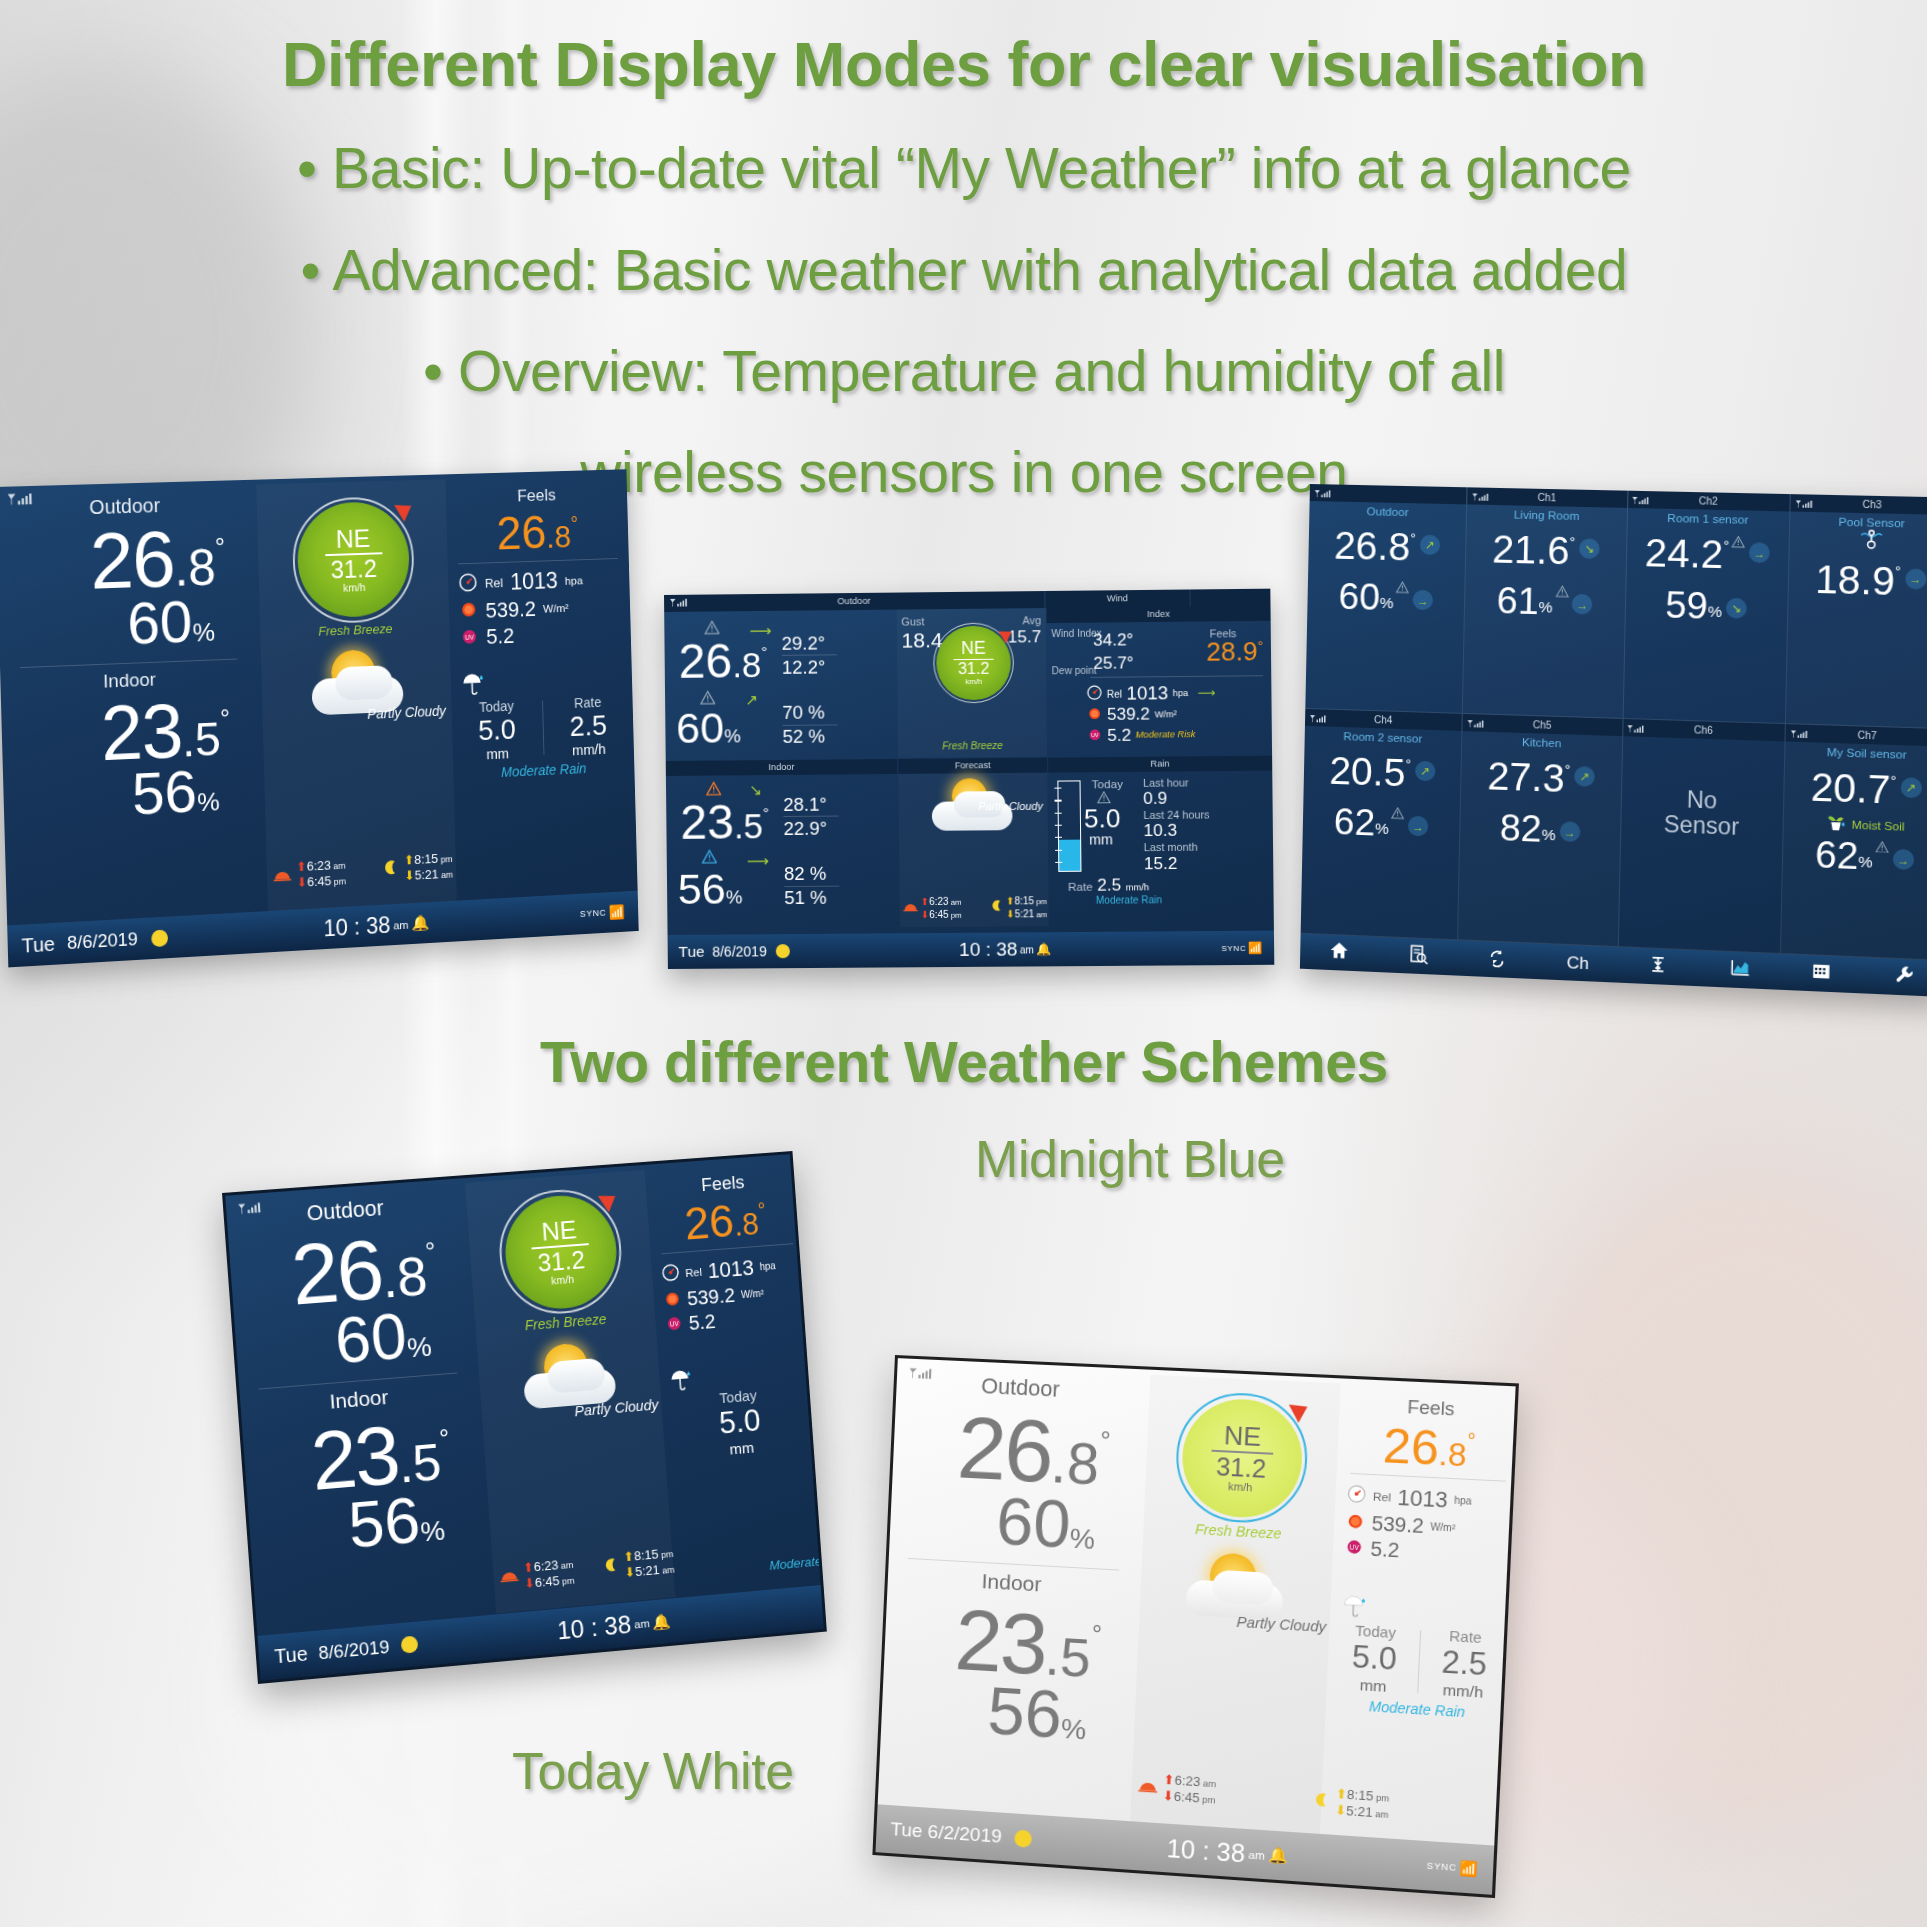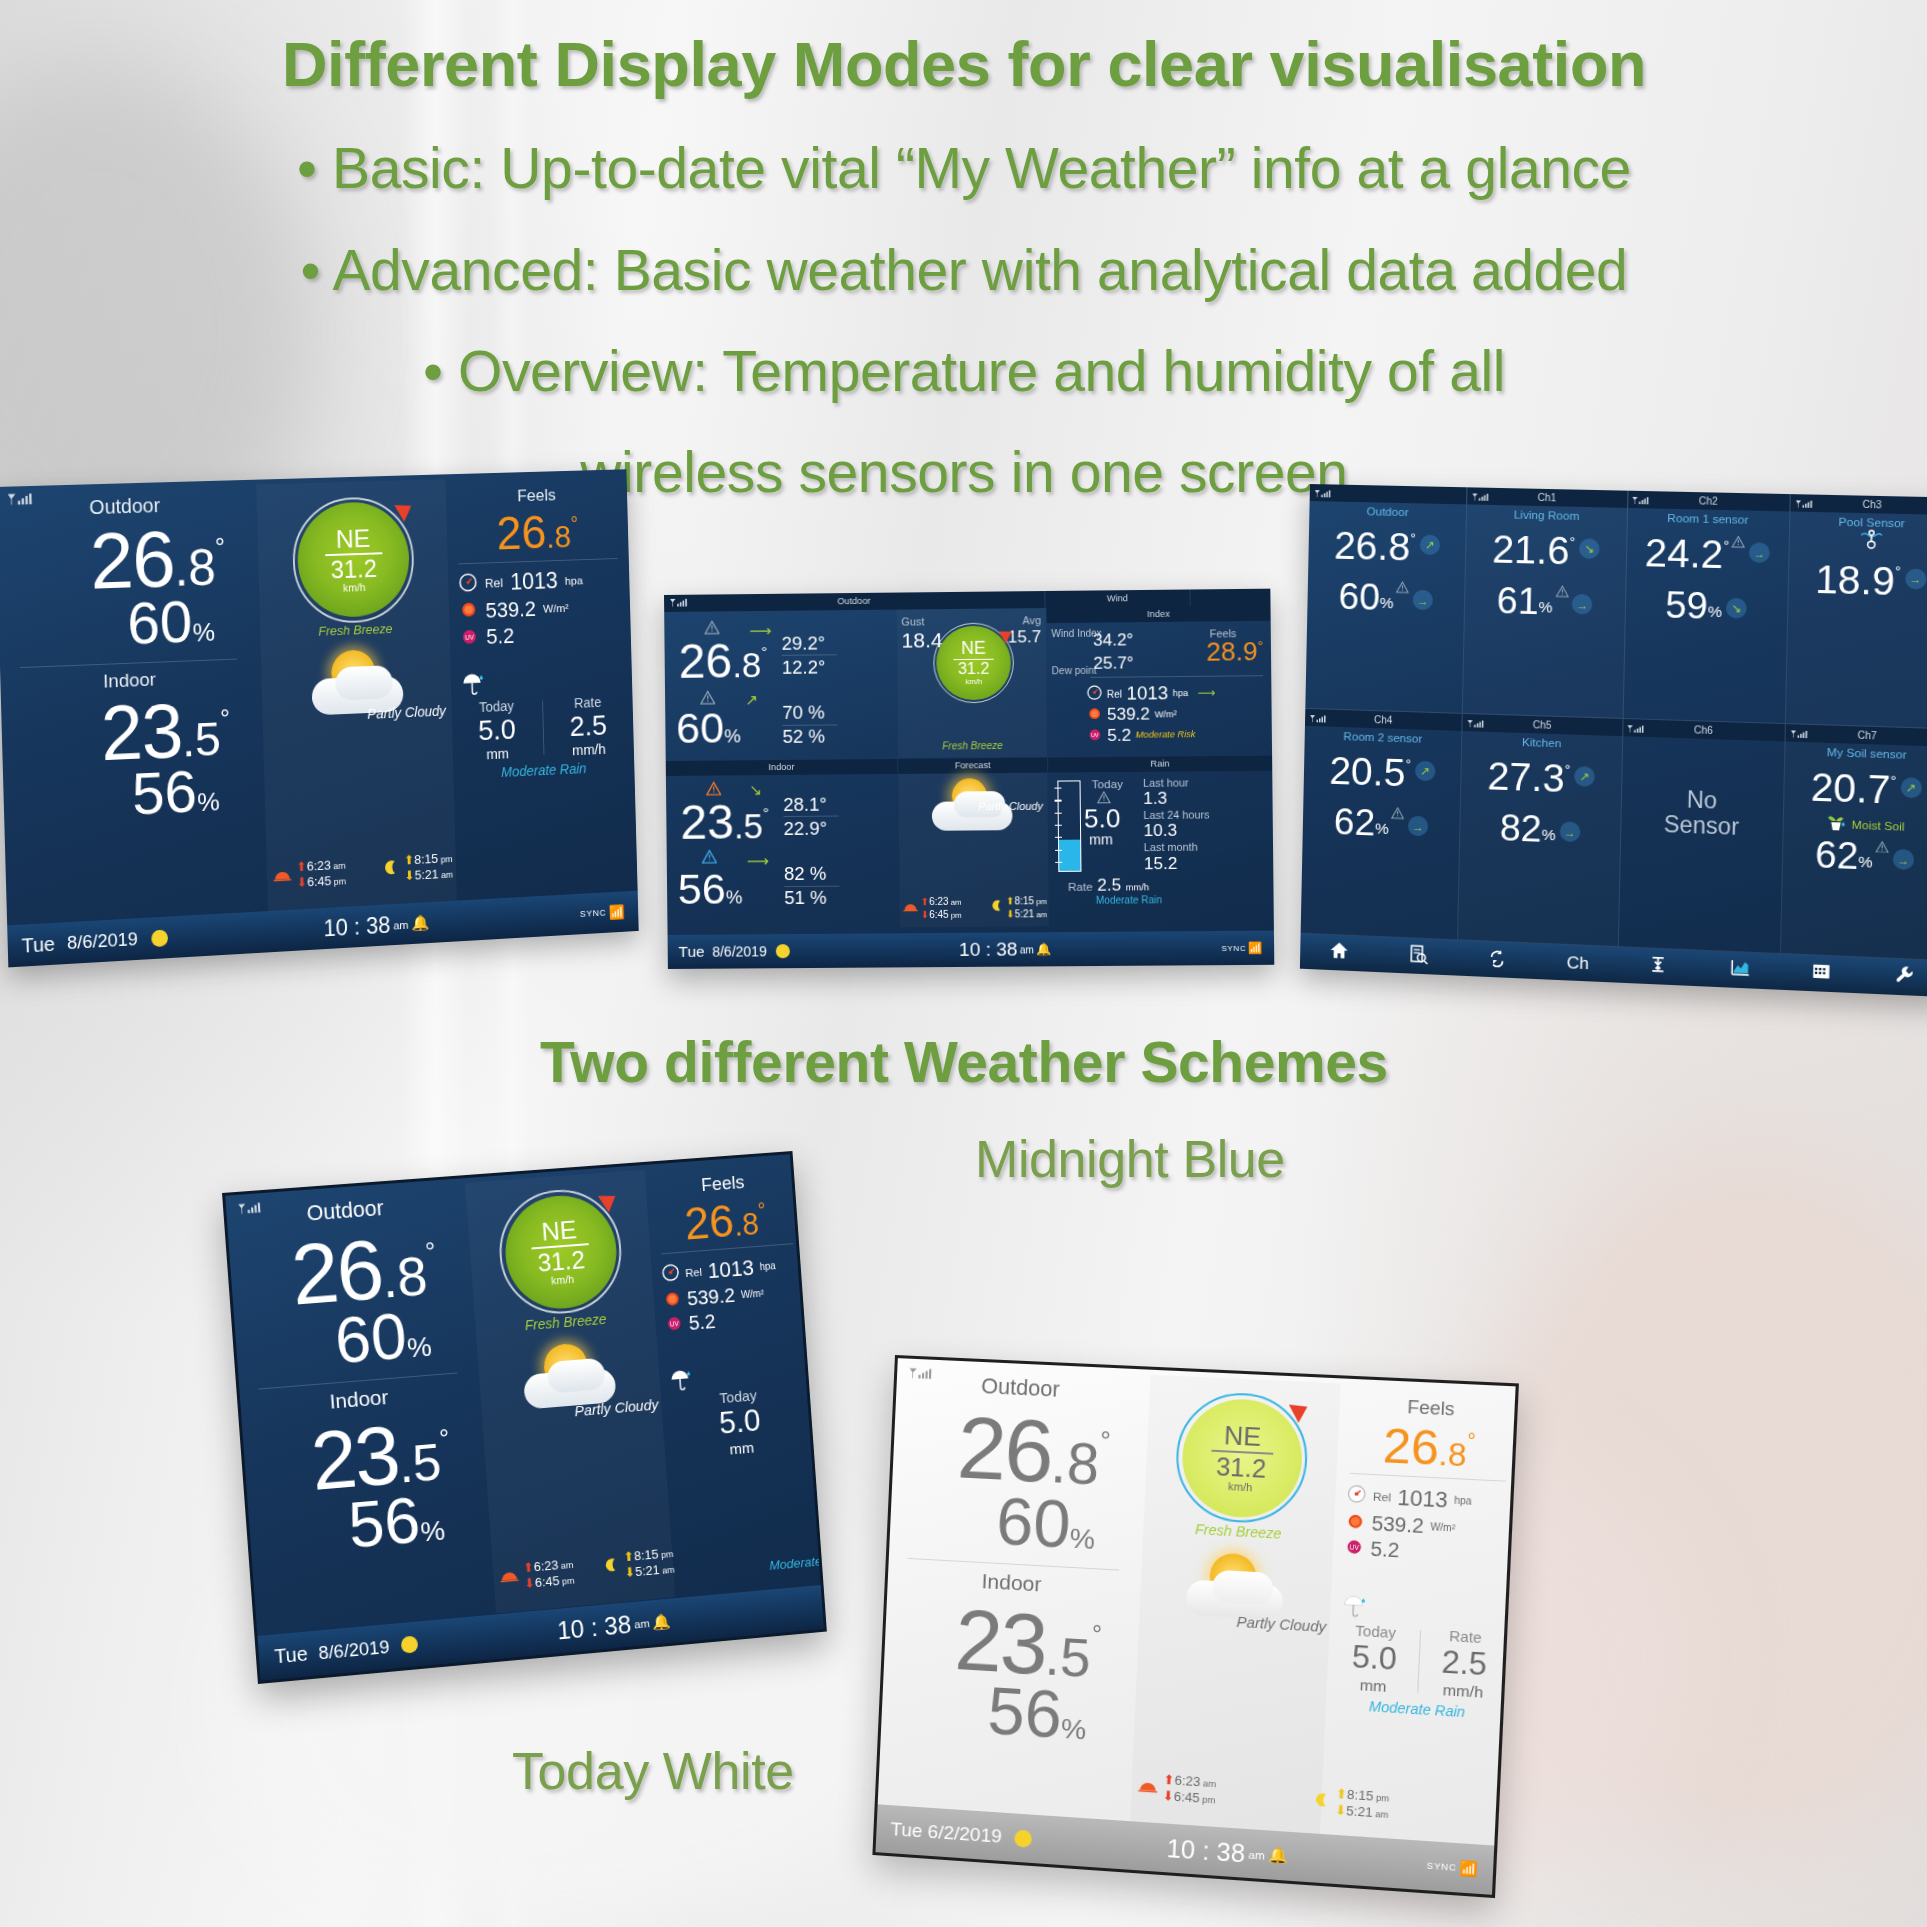--- a/index.html
+++ b/index.html
@@ -444,21 +444,21 @@
       <svg width="14" height="12.3" viewBox="0 0 20 18">
           <path d="M10 1 L19 17 L1 17 Z" fill="none" stroke="#8fa3b5" stroke-width="1.6"></path>
           <rect x="9.2" y="6" width="1.6" height="5" fill="#8fa3b5"></rect>
           <rect x="9.2" y="12.5" width="1.6" height="1.6" fill="#8fa3b5"></rect>
         </svg>
     </div>
     <div style="position:absolute;left:35px;top:31px;font-size:26px;">5.0</div>
     <div style="position:absolute;left:40px;top:59px;font-size:14px;">mm</div>
 
     <div style="position:absolute;left:94px;top:4.6px;font-size:10.8px;color:#b9c6d4;">Last hour</div>
-    <div style="position:absolute;left:94px;top:17px;font-size:17px;">1.3</div>
+    <div style="position:absolute;left:94px;top:17px;font-size:17px;">0.9</div>
     <div style="position:absolute;left:94px;top:37px;font-size:10.8px;color:#b9c6d4;">Last 24 hours</div>
     <div style="position:absolute;left:94px;top:49px;font-size:17px;">10.3</div>
     <div style="position:absolute;left:94px;top:69px;font-size:10.8px;color:#b9c6d4;">Last month</div>
     <div style="position:absolute;left:94px;top:82px;font-size:17px;">15.2</div>
 
     <div style="position:absolute;left:18.5px;top:103px;display:flex;align-items:baseline;gap:4.6px;">
       <span style="font-size:11.6px;color:#b9c6d4;">Rate</span>
       <span style="font-size:17px;">2.5</span>
       <span style="font-size:9.2px;">mm/h</span>
     </div>

